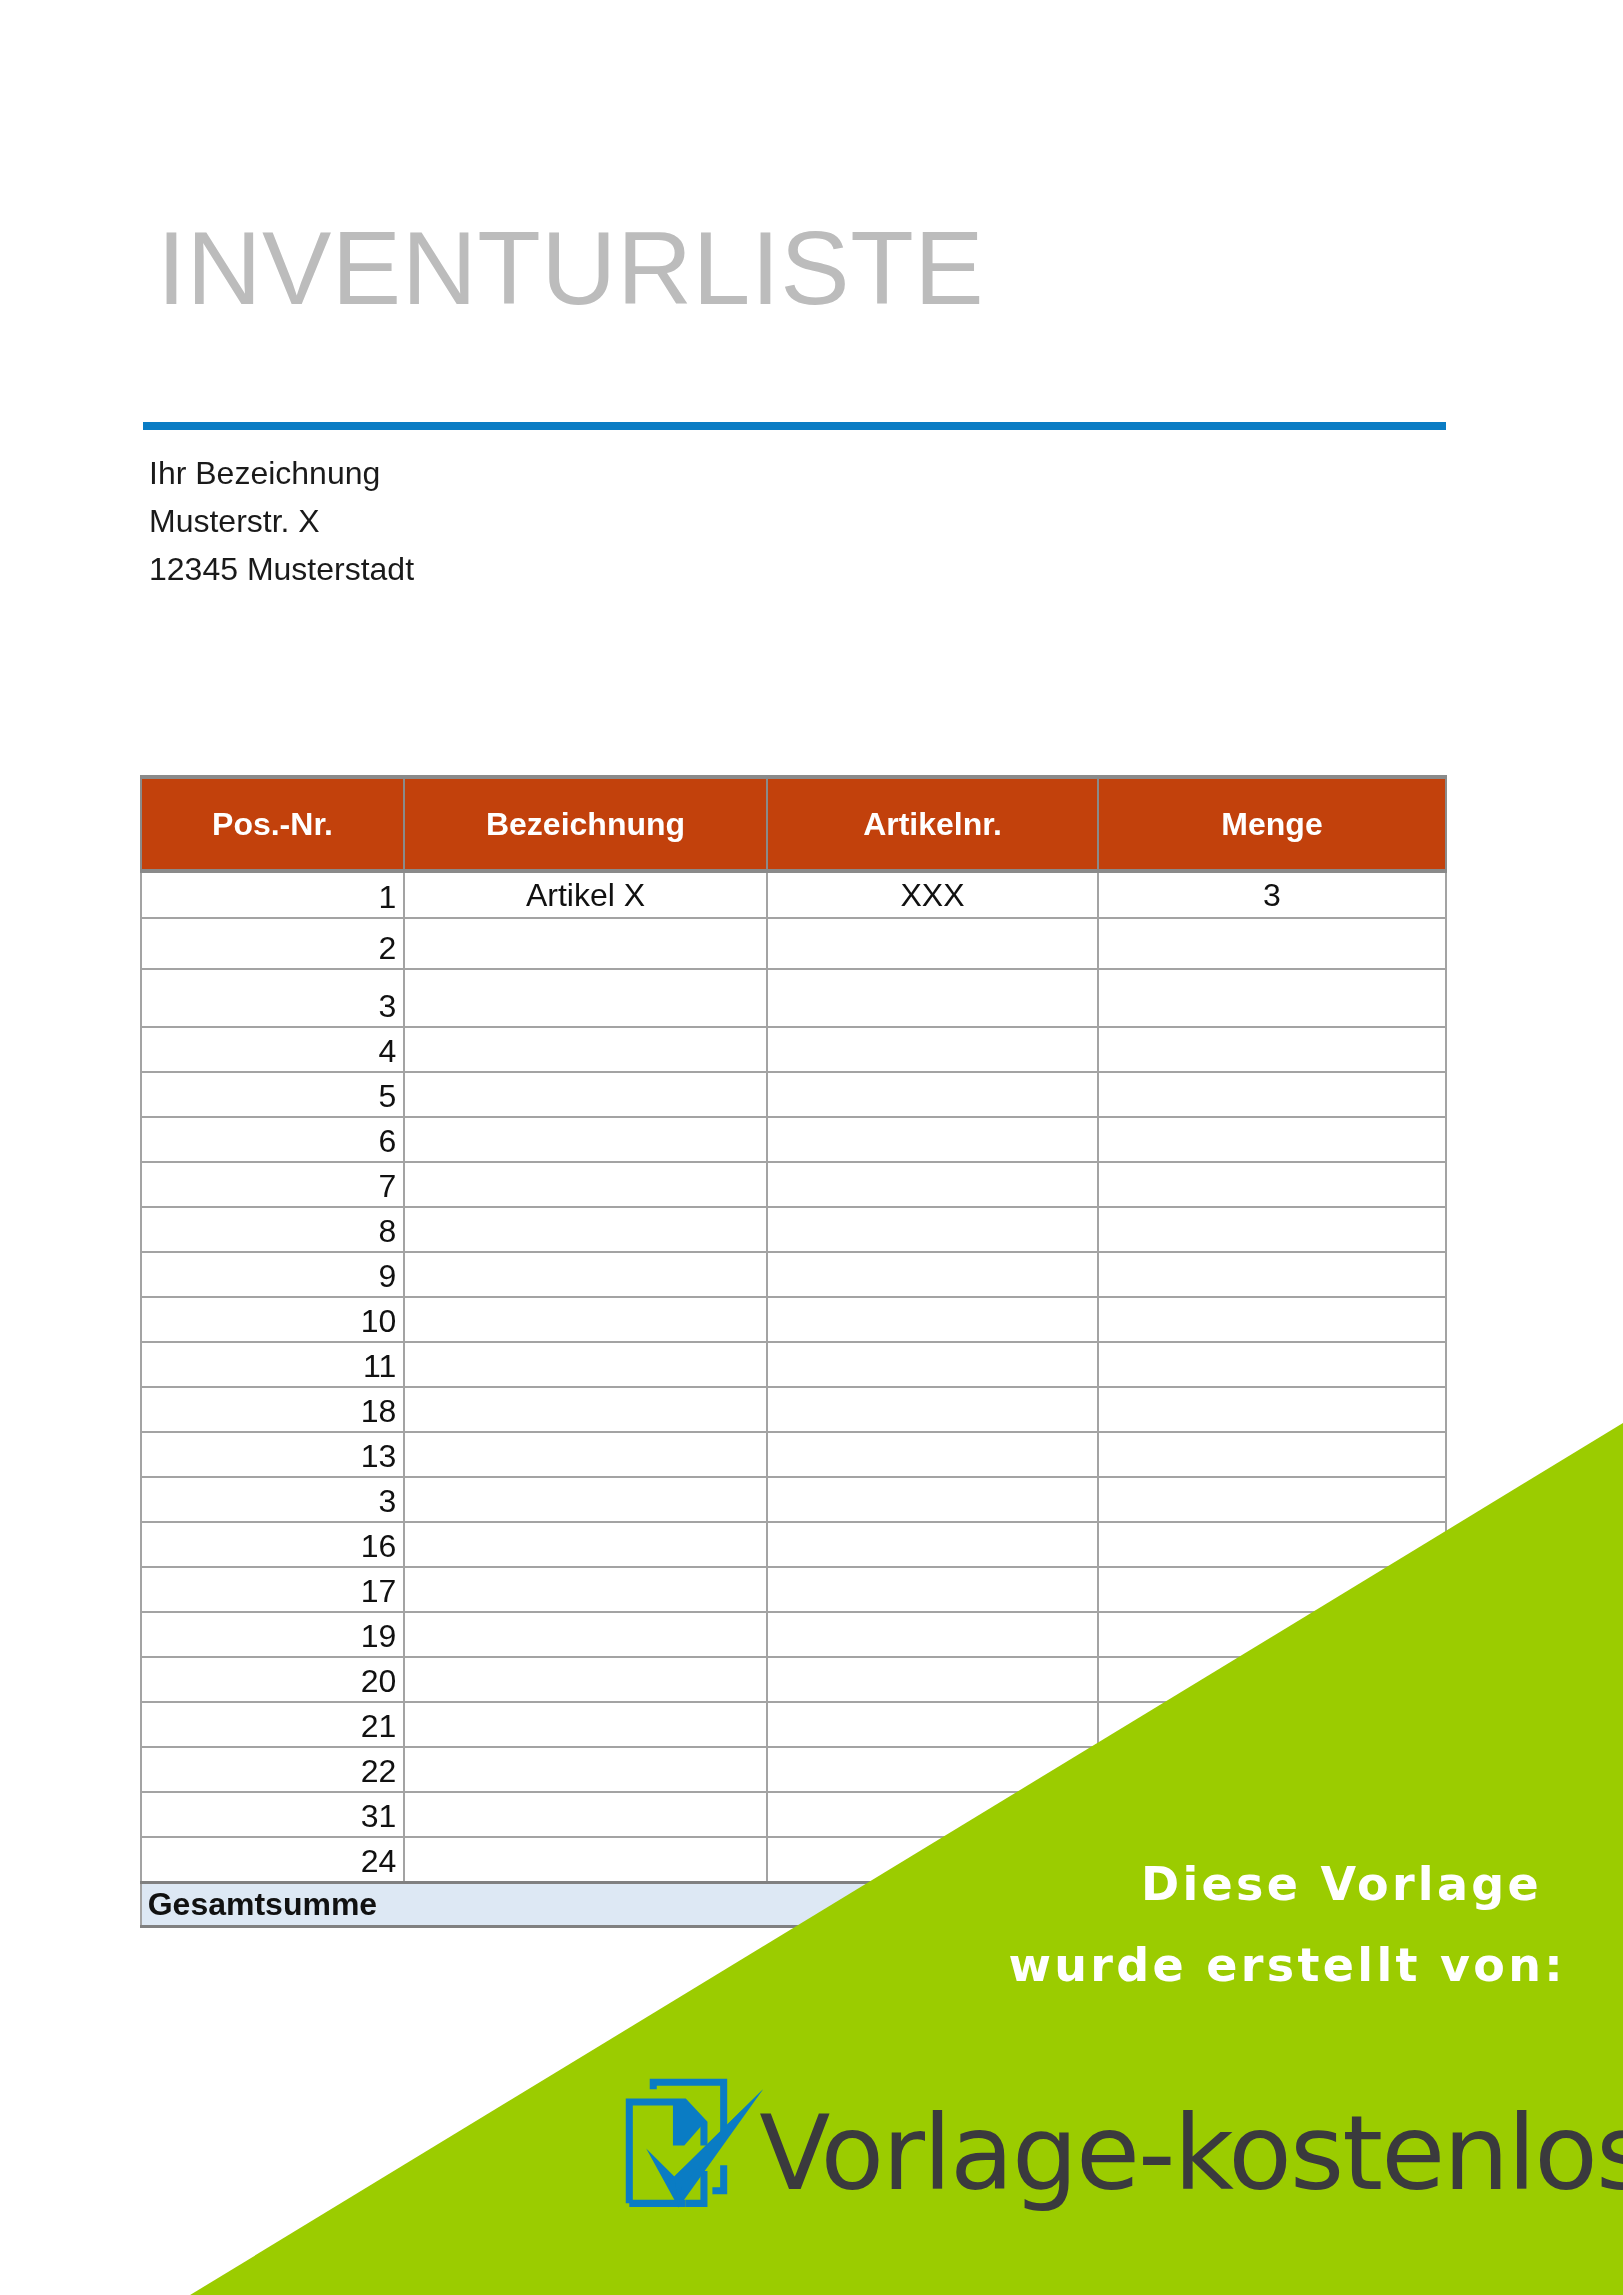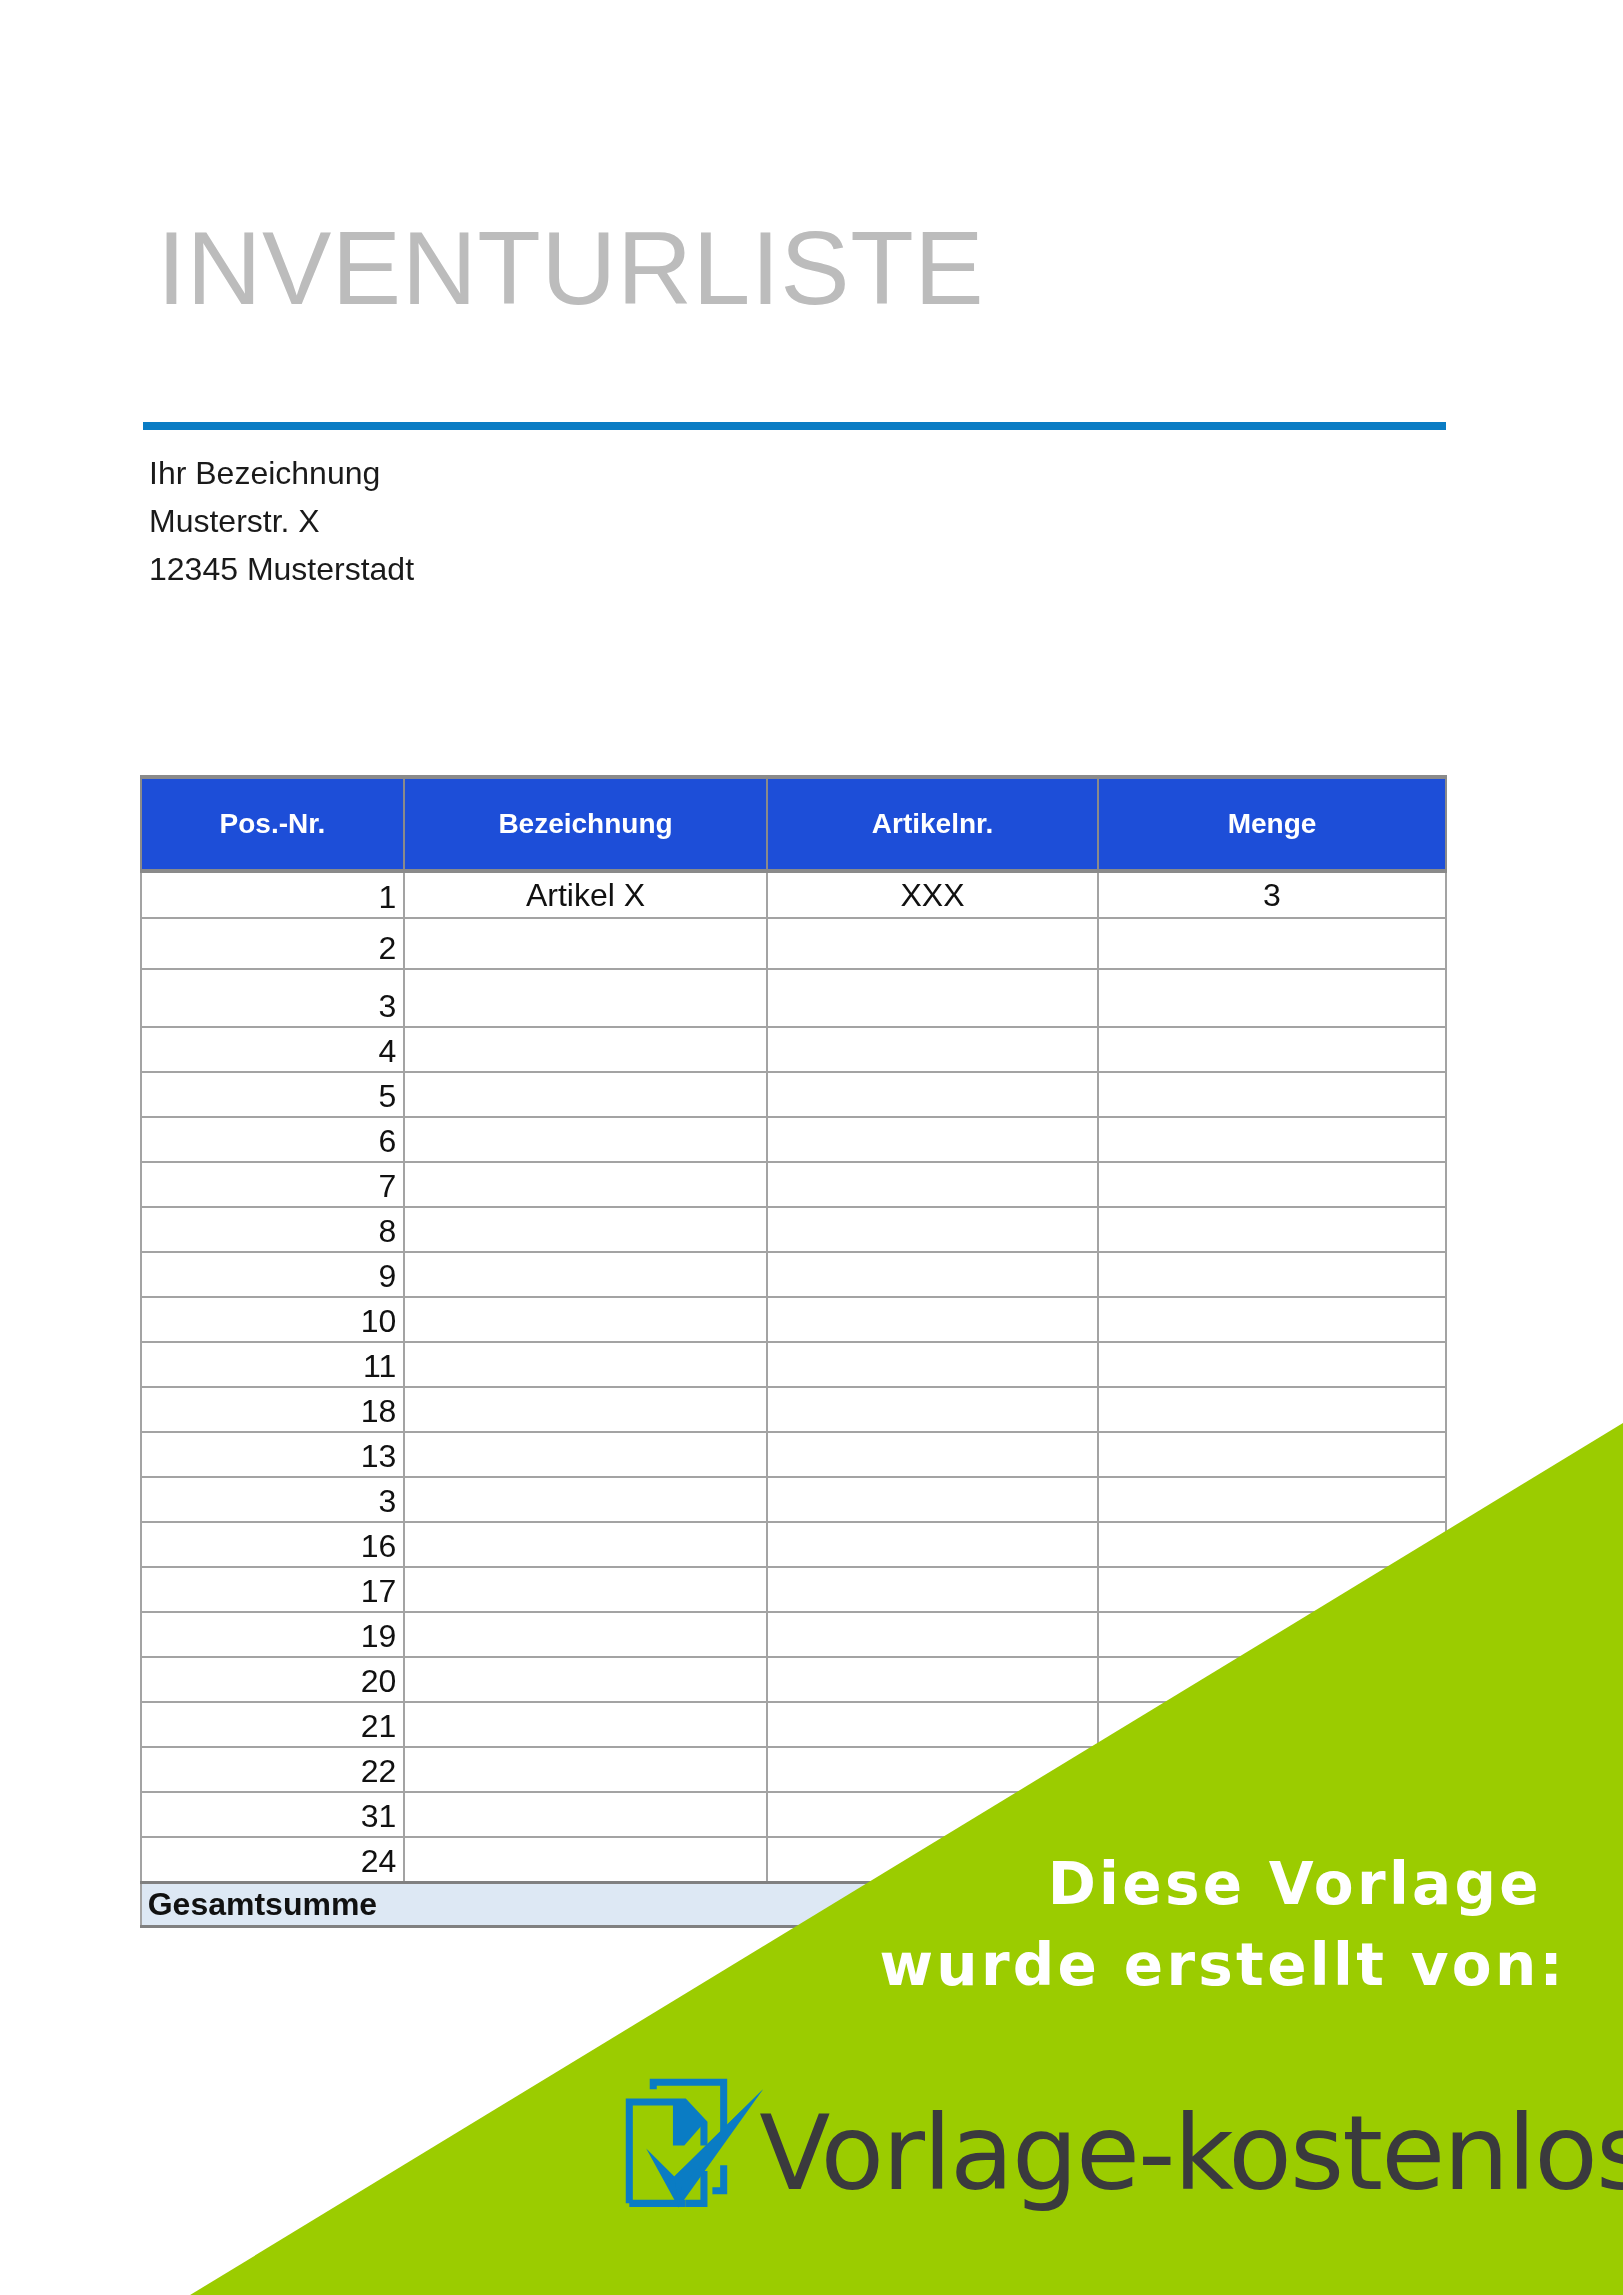--- a/index.html
+++ b/index.html
@@ -26,23 +26,23 @@
   .inv-table {
     position: absolute; left: 140px; top: 775px; width: 1305px;
     border-collapse: collapse; table-layout: fixed;
     font-size: 32px; color: #111;
   }
   .inv-table col.c1 { width: 263px; }
   .inv-table col.c2 { width: 363px; }
   .inv-table col.c3 { width: 331px; }
   .inv-table col.c4 { width: 348px; }
   .inv-table th {
-    background: #1d4ed8; color: #ffffff; font-weight: bold;
+    background: #c2410c; color: #ffffff; font-weight: bold;
     height: 90px; border: 2.9px solid #8a8a8a; border-bottom-width: 4.8px; border-top-width: 4.8px;
-    font-size: 28px; text-align: center; padding: 0;
+    font-size: 32px; text-align: center; padding: 0;
   }
   .inv-table th + th { border-left-width: 1.9px; }
   .inv-table td {
     border: 2.4px solid #a3a3a3; height: 42px; padding: 0 5.7px;
     text-align: center; vertical-align: middle; background: #ffffff;
   }
   .inv-table td.pos { text-align: right; padding-right: 6.7px; vertical-align: bottom; padding-bottom: 1px; }
   .inv-table tr.r1 td { height: 43px; }
   .inv-table tr.r2 td { height: 48px; }
   .inv-table tr.r3 td { height: 55px; }
@@ -53,21 +53,21 @@
   }
 
   .promo-shape {
     position: absolute; left: 0; top: 0; width: 1623px; height: 2295px;
     pointer-events: none;
   }
   .promo-text {
     position: absolute; right: 57px; top: 1844px;
     text-align: right; color: #ffffff;
     font-family: "DejaVu Sans", sans-serif; font-weight: bold;
-    font-size: 58px; line-height: 81px; letter-spacing: 3.3px;
+    font-size: 46px; line-height: 81px; letter-spacing: 3.3px;
   }
   .promo-text .l1 { padding-right: 24px; }
   .brand {
     position: absolute; left: 625px; top: 2077px; height: 133px;
     display: flex; align-items: center;
   }
   .brand-logo { width: 141px; height: 131px; display: block; }
   .brand-name {
     font-family: "DejaVu Sans", sans-serif; font-weight: normal;
     font-size: 104px; color: #3a3a3d; margin-left: -6.7px; margin-top: 19px;

